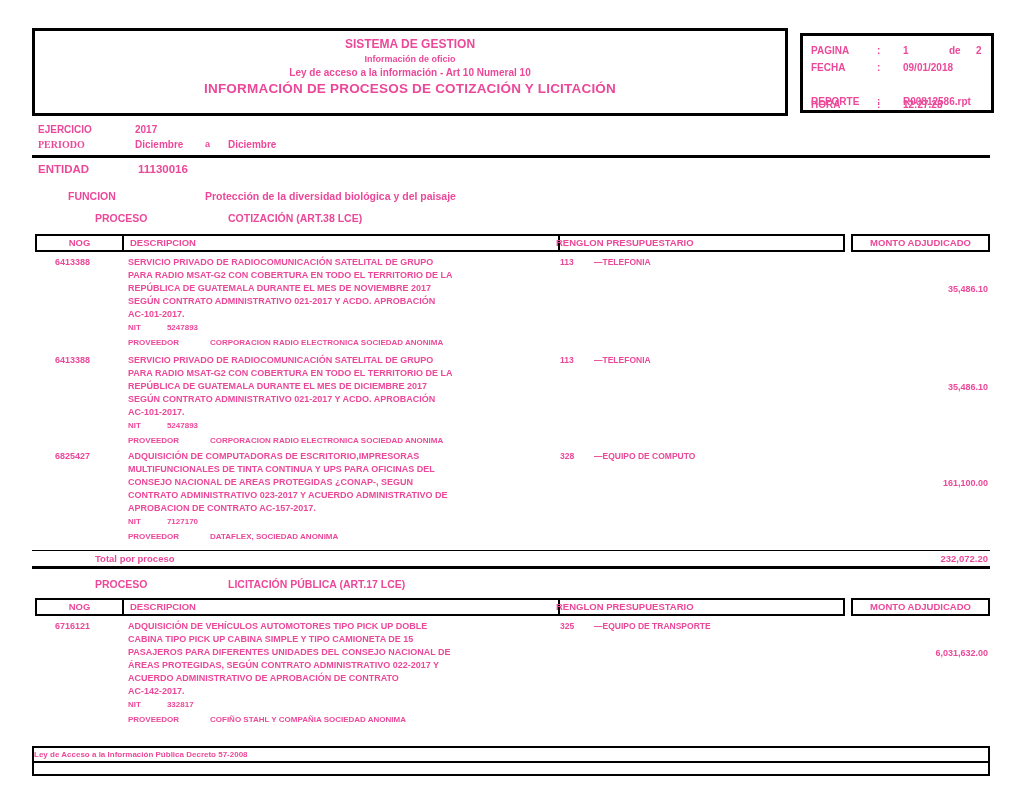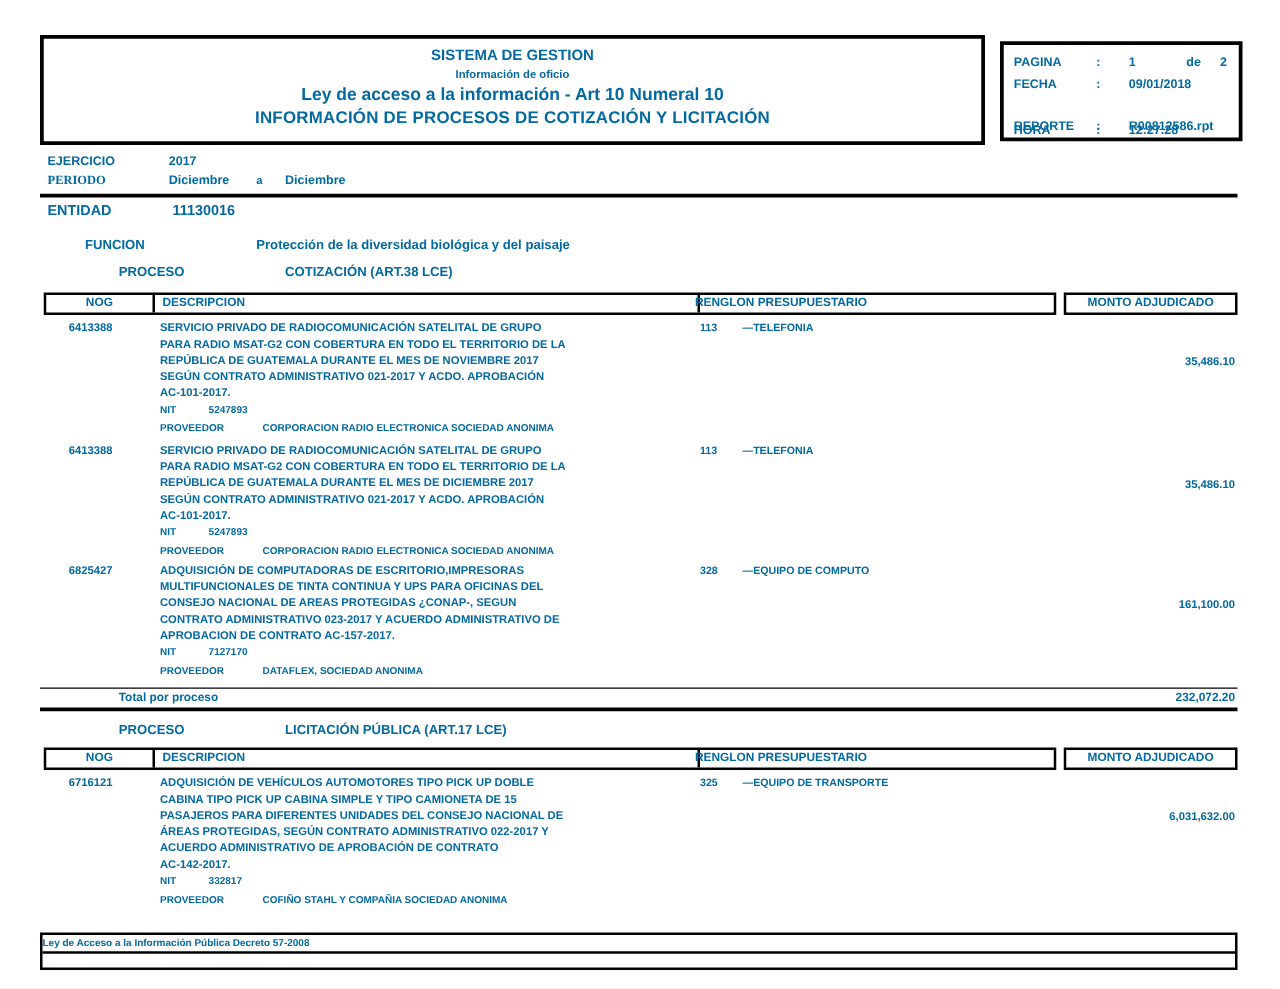--- a/index.html
+++ b/index.html
@@ -1,24 +1,24 @@
 <!DOCTYPE html>
 <html><head>
 <meta charset="utf-8">
 <style>
   html,body{margin:0;padding:0;background:#e8e8e8;}
   #page{position:relative;width:1024px;height:791px;background:#ffffff;
-        font-family:"Liberation Sans", sans-serif;color:#0369a1;overflow:hidden;}
+        font-family:"Liberation Sans", sans-serif;color:#ec4899;overflow:hidden;}
   .abs{position:absolute;}
 
   
   #header-box{left:32px;top:28px;width:750px;height:82px;border:3px solid #000;text-align:center;}
   #header-box .t1{margin-top:6px;font-size:12px;font-weight:bold;}
   #header-box .t2{margin-top:3px;font-size:9px;font-weight:bold;}
-  #header-box .t3{margin-top:3px;font-size:14px;font-weight:bold;}
+  #header-box .t3{margin-top:3px;font-size:10px;font-weight:bold;}
   #header-box .t4{margin-top:3px;font-size:13.5px;font-weight:bold;letter-spacing:.2px;}
 
   
   #meta-box{left:800px;top:33px;width:188px;height:74px;border:3px solid #000;font-size:10px;font-weight:bold;}
   .meta-row{position:absolute;left:8px;right:4px;height:13px;}
   .meta-row .lab{position:absolute;left:0;}
   .meta-row .col{position:absolute;left:66px;}
   .meta-row .val{position:absolute;left:92px;}
   .meta-row .de{position:absolute;left:138px;}
   .meta-row .tot{position:absolute;left:165px;}

